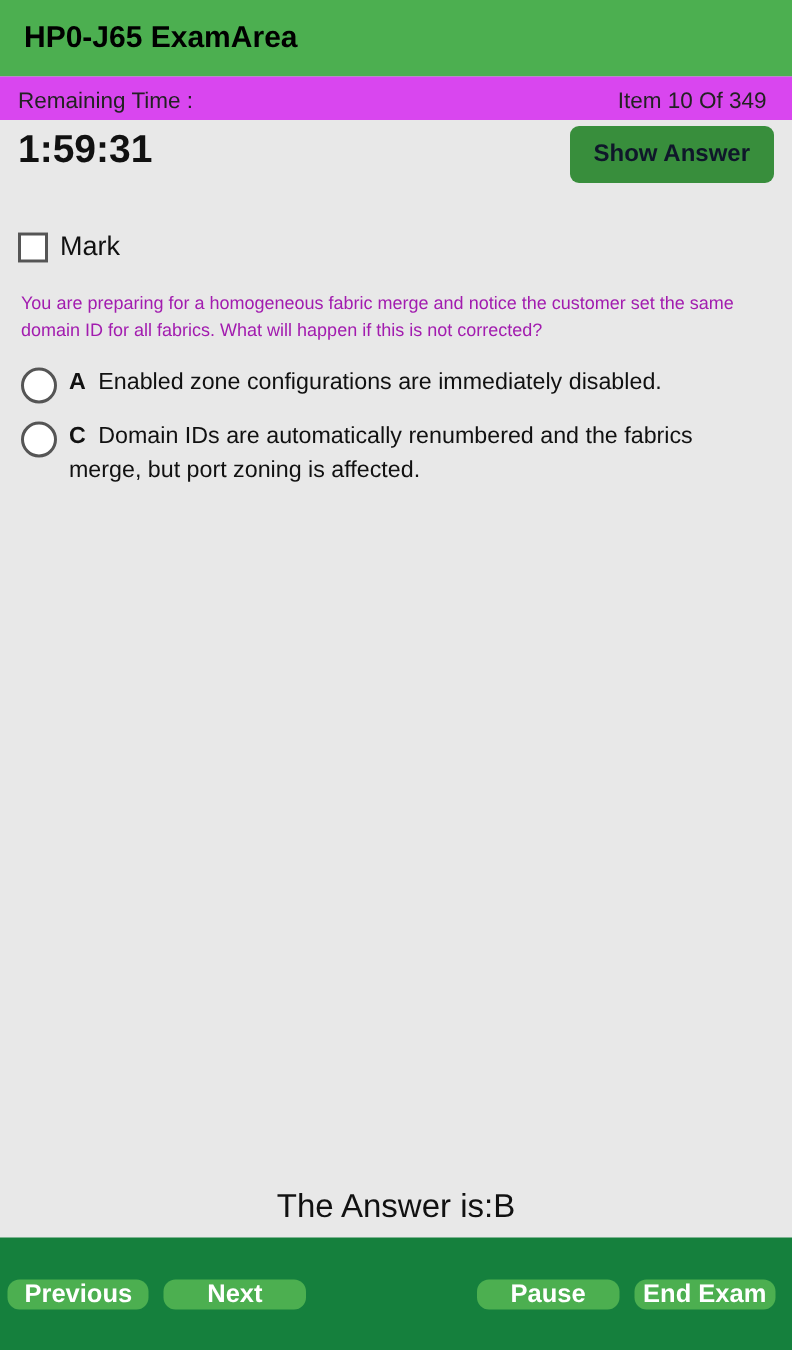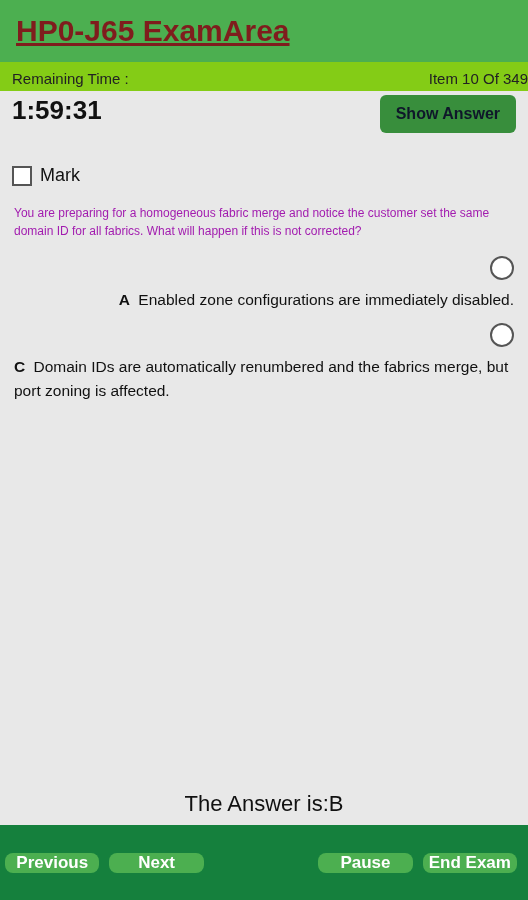--- a/index.html
+++ b/index.html
@@ -11,33 +11,32 @@
       display: flex;
       flex-direction: column;
     }
 
     
     #header {
       background: #4caf50;
       padding: 14px 16px;
     }
     #header-title {
-      color: #7f1d1d;
-      font-size: 30px;
-      font-weight: bold;
-      text-decoration: underline;
+      color: #000000;
+      font-size: 20px;
+      font-weight: bold;
     }
 
     
     #meta-row {
       display: flex;
       justify-content: space-between;
       align-items: center;
-      padding: 8px 0 4px 12px;
-      background: #84cc16;
+      padding: 8px 17px 4px 12px;
+      background: #d946ef;
     }
     #remaining-label { font-size: 15px; color: #222; }
     #item-label { font-size: 15px; color: #222; }
 
     
     #timer-row {
       display: flex;
       justify-content: space-between;
       align-items: flex-start;
       padding: 4px 12px 8px 12px;
@@ -92,24 +91,23 @@
     #question-text {
       font-size: 12px;
       color: #a21caf;
       line-height: 1.5;
       margin-bottom: 14px;
     }
 
     
     .option-row {
       display: flex;
-      align-items: flex-end;
+      align-items: flex-start;
       margin-bottom: 10px;
       gap: 8px;
-      flex-direction: column;
     }
     .radio-circle {
       width: 24px;
       height: 24px;
       border-radius: 50%;
       border: 2px solid #555;
       background: white;
       flex-shrink: 0;
       margin-top: 2px;
       display: flex;

